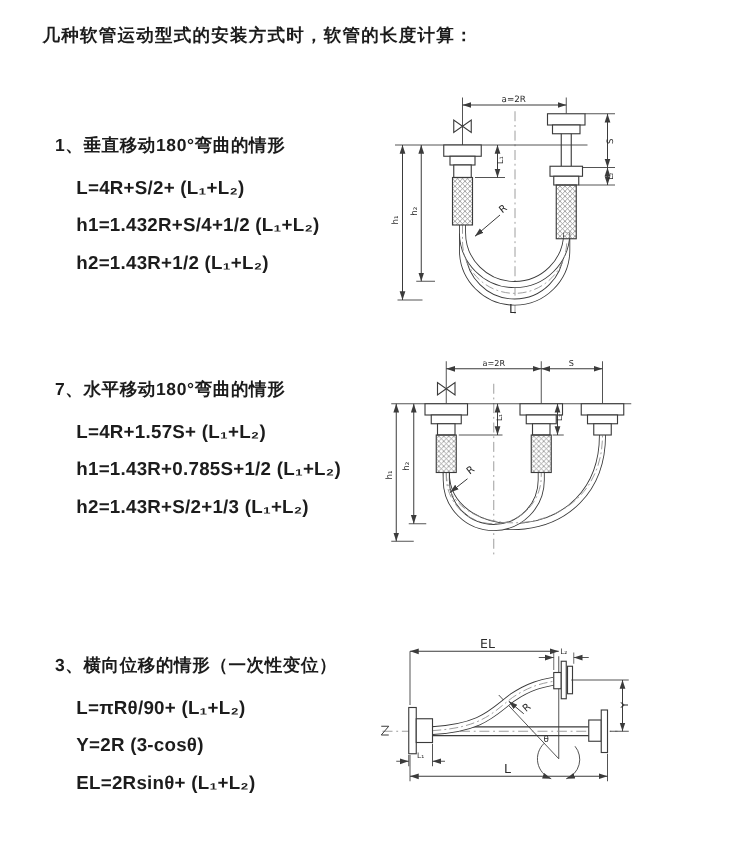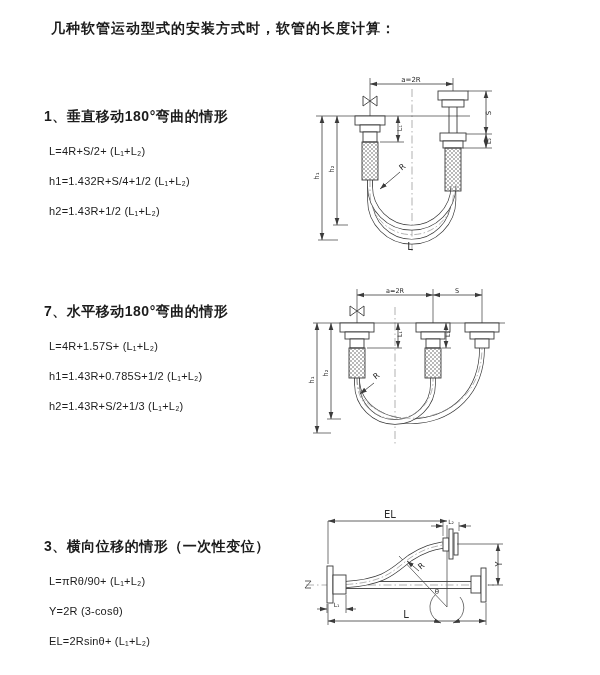--- a/index.html
+++ b/index.html
@@ -1,26 +1,26 @@
 <!DOCTYPE html>
 <html><head>
 <meta charset="utf-8">
 <style>
   html,body{margin:0;padding:0;background:#ffffff;}
   #page{
     position:relative;width:600px;height:675px;background:#fff;overflow:hidden;
     font-family:"Liberation Sans","DejaVu Sans",sans-serif;color:#1c1c1c;
   }
   .title{
-    position:absolute;left:34px;top:20px;font-size:14px;font-weight:700;letter-spacing:1px;margin-left:17px;
+    position:absolute;left:34px;top:20px;font-size:14px;font-weight:700;letter-spacing:1px;
   }
   .sec{position:absolute;left:44px;width:300px;}
   .sec .heading{font-size:14px;font-weight:700;letter-spacing:0.5px;margin:4px 0 10px 0;}
   .sec .formula{
-    font-size:11px;font-weight:400;letter-spacing:0.2px;margin-left:5px;
+    font-size:15px;font-weight:700;letter-spacing:0.2px;margin-left:17px;
     height:30px;line-height:30px;white-space:nowrap;
   }
   svg.dia{position:absolute;}
   svg.dia text{font-family:"DejaVu Sans","Liberation Sans",sans-serif;fill:#2b2b2b;}
 </style>
 </head>
 <body>
 
 <div id="page">
 
@@ -33,21 +33,21 @@
     <div class="formula">h2=1.43R+1/2 (L₁+L₂)</div>
   </div>
 
   <div class="sec" style="top:299px">
     <div class="heading">7、水平移动180°弯曲的情形</div>
     <div class="formula">L=4R+1.57S+ (L₁+L₂)</div>
     <div class="formula">h1=1.43R+0.785S+1/2 (L₁+L₂)</div>
     <div class="formula">h2=1.43R+S/2+1/3 (L₁+L₂)</div>
   </div>
 
-  <div class="sec" style="top:534px">
+  <div class="sec" style="top:520px">
     <div class="heading">3、横向位移的情形（一次性变位）</div>
     <div class="formula">L=πRθ/90+ (L₁+L₂)</div>
     <div class="formula">Y=2R (3-cosθ)</div>
     <div class="formula">EL=2Rsinθ+ (L₁+L₂)</div>
   </div>
 
   <svg class="dia" style="left:308px;top:73px" width="250" height="180" viewBox="0 0 250 180">
     <defs>
       <marker id="ar1" markerWidth="9" markerHeight="8" refX="7" refY="3" orient="auto-start-reverse" markerUnits="userSpaceOnUse">
         <path d="M0,0.7 L7,3 L0,5.3 Z" fill="#3b3b3b"></path>

